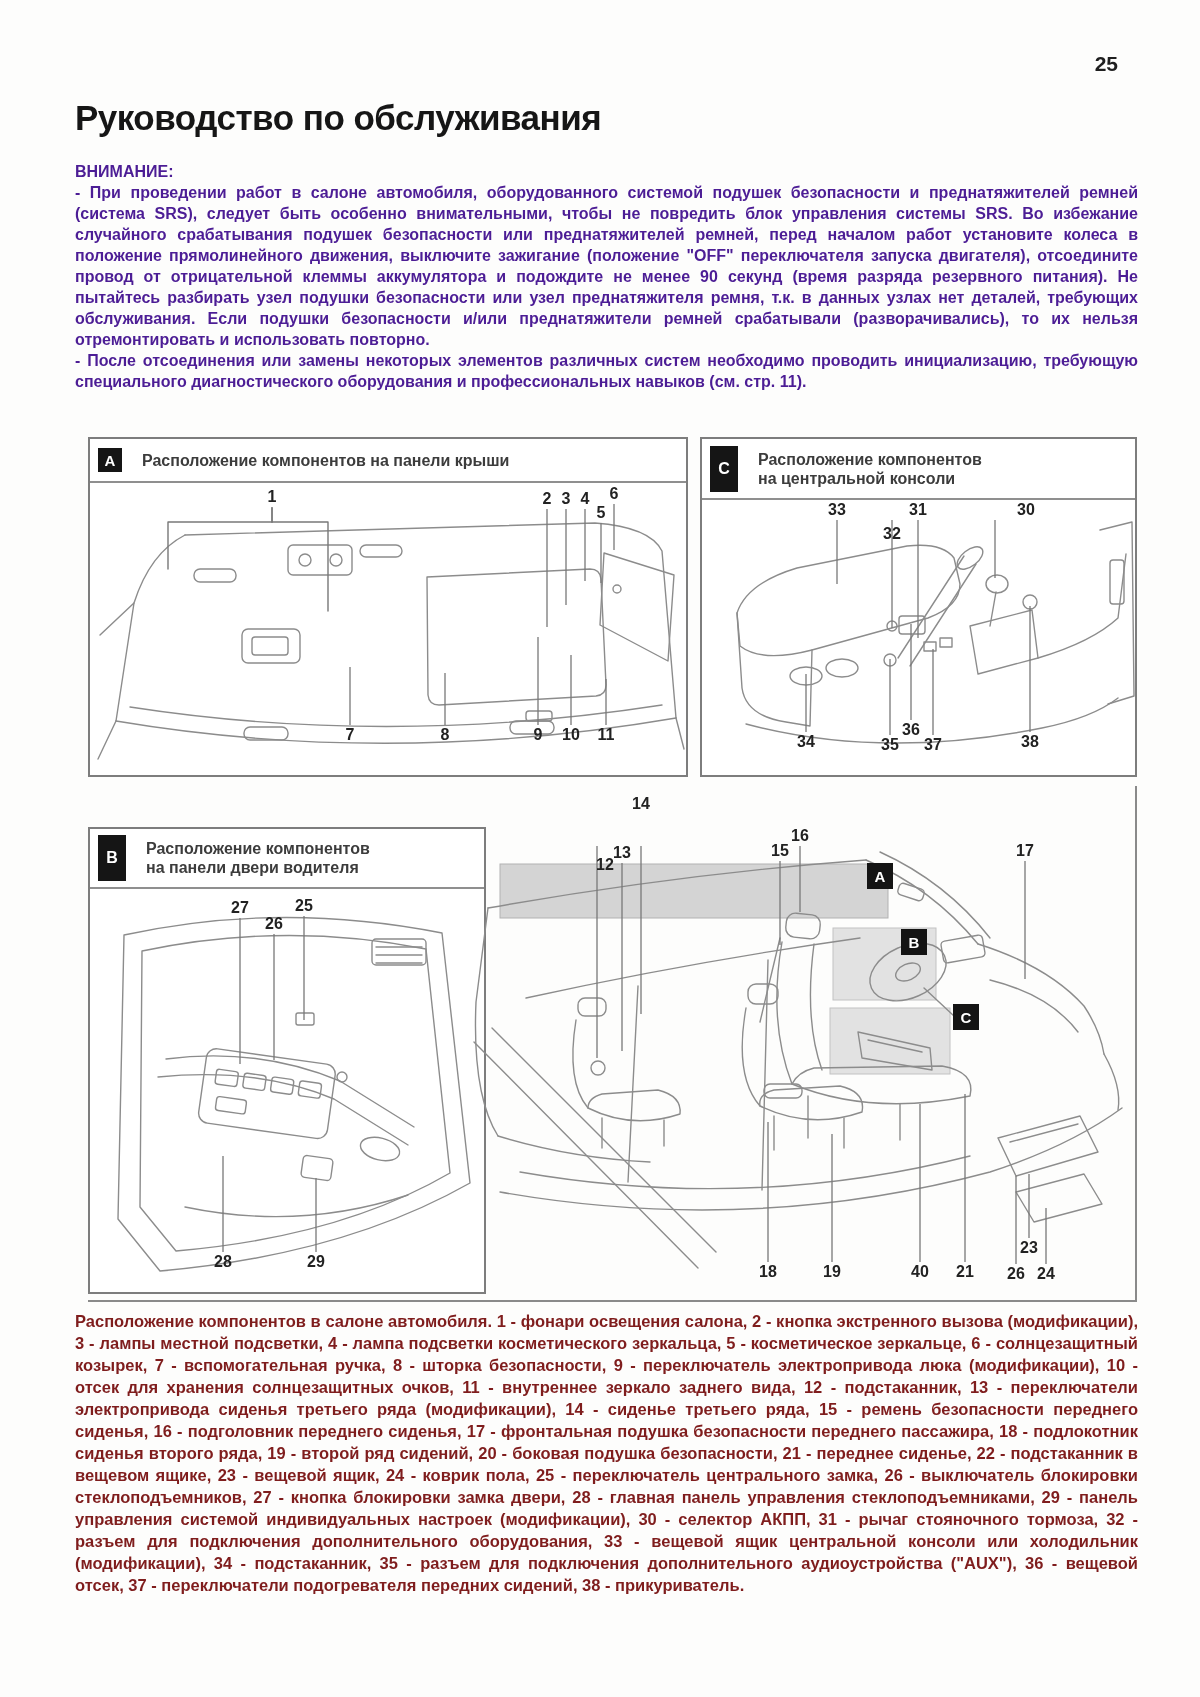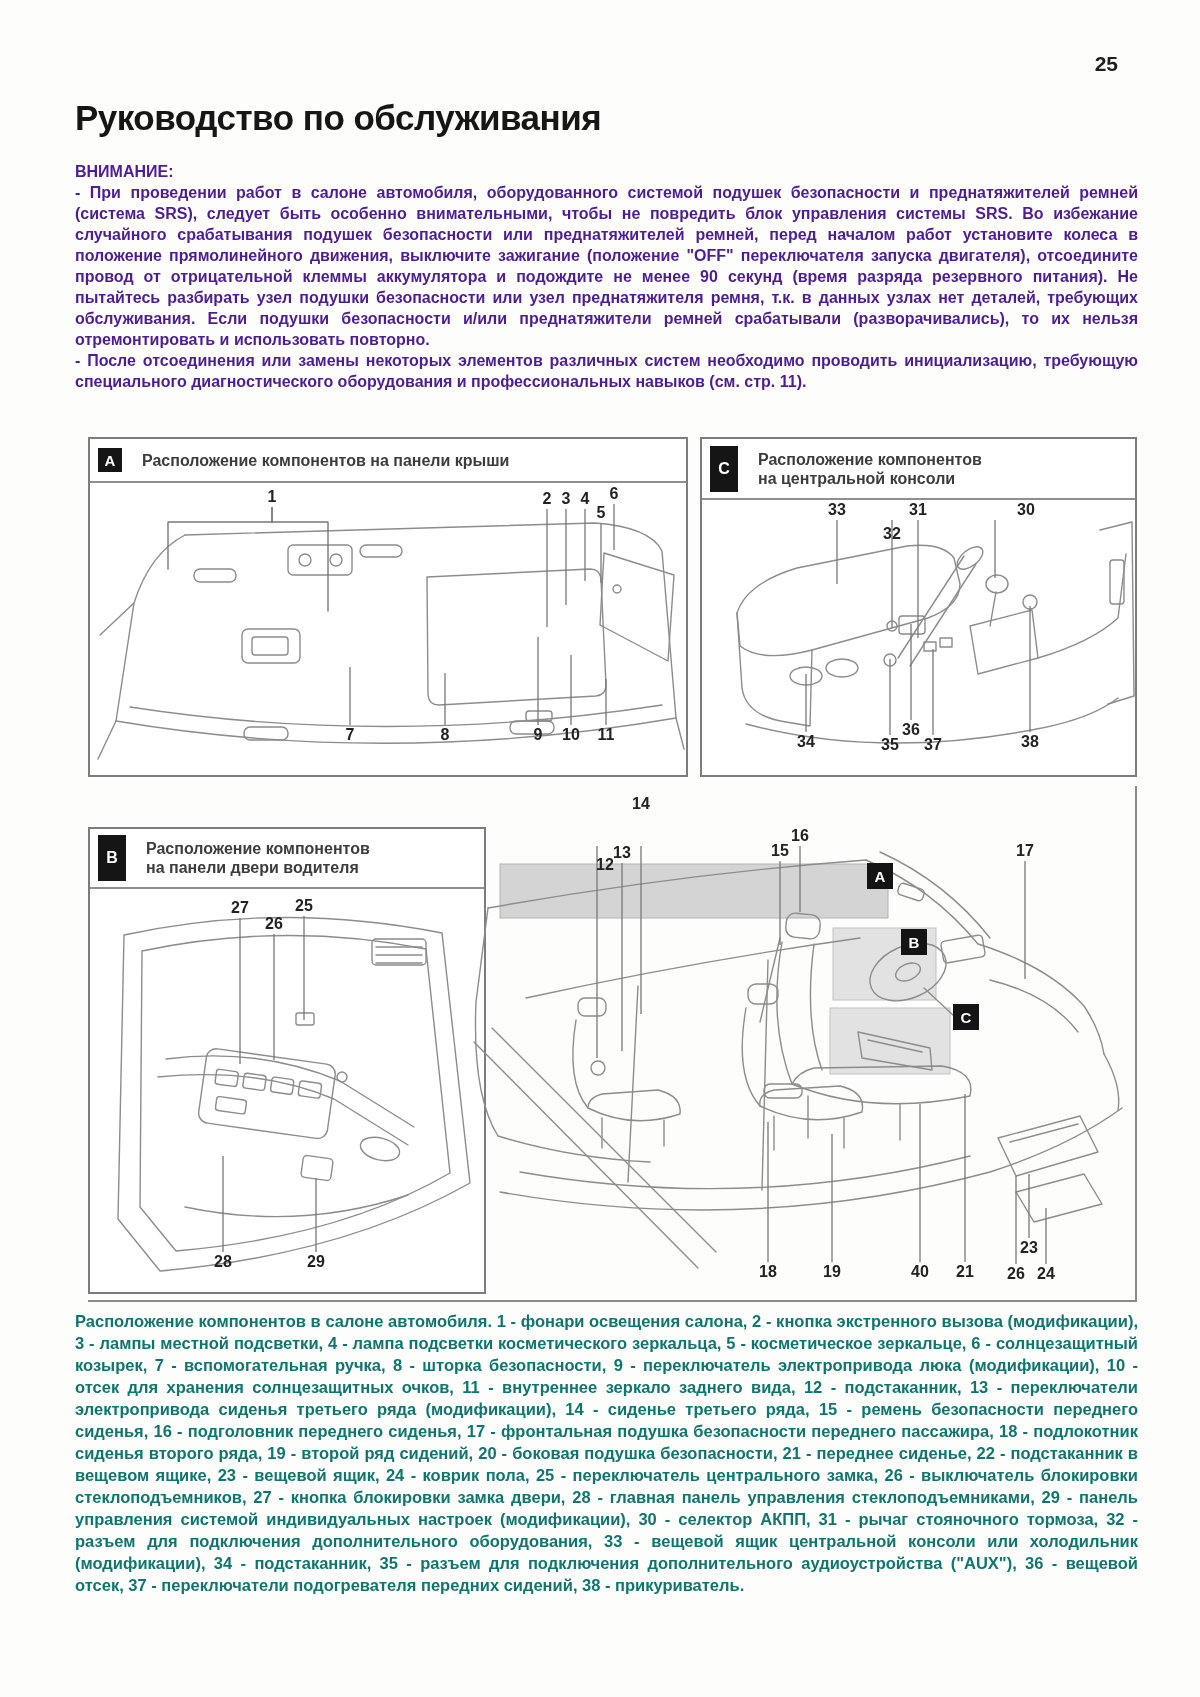--- a/index.html
+++ b/index.html
@@ -22,21 +22,21 @@
   .main-figure-frame{position:absolute;left:88px;top:786px;width:1049px;height:516px;box-sizing:border-box;
          border-right:2px solid #8a8a8a;border-bottom:2px solid #8a8a8a;pointer-events:none;}
   .callout{position:absolute;transform:translate(-50%,-50%);font-size:16px;font-weight:bold;color:#222;
            background:transparent;white-space:nowrap;}
   .marker{position:absolute;width:26px;height:26px;background:#141414;color:#fff;font-weight:bold;
           font-size:15px;display:flex;align-items:center;justify-content:center;}
   svg.art{position:absolute;}
   #leader-overlay{position:absolute;left:0;top:0;pointer-events:none;}
   #leader-overlay line{stroke:#787878;stroke-width:1.3;}
   .caption{position:absolute;left:75px;top:1310px;width:1063px;font-size:16.5px;line-height:22px;
-           font-weight:bold;text-align:justify;color:#0f766e;}
+           font-weight:bold;text-align:justify;color:#7f1d1d;}
   .art-lines{fill:none;stroke:#8c8c8c;stroke-width:1.4;stroke-linecap:round;stroke-linejoin:round;}
   .hl-a{fill:#d4d4d4;stroke:#b2b2b2;}
   .hl-bc{fill:#e2e2e2;stroke:#c2c2c2;}
 </style>
 </head>
 <body>
 
 <div class="page">
 
   <div class="page-number">25</div>

